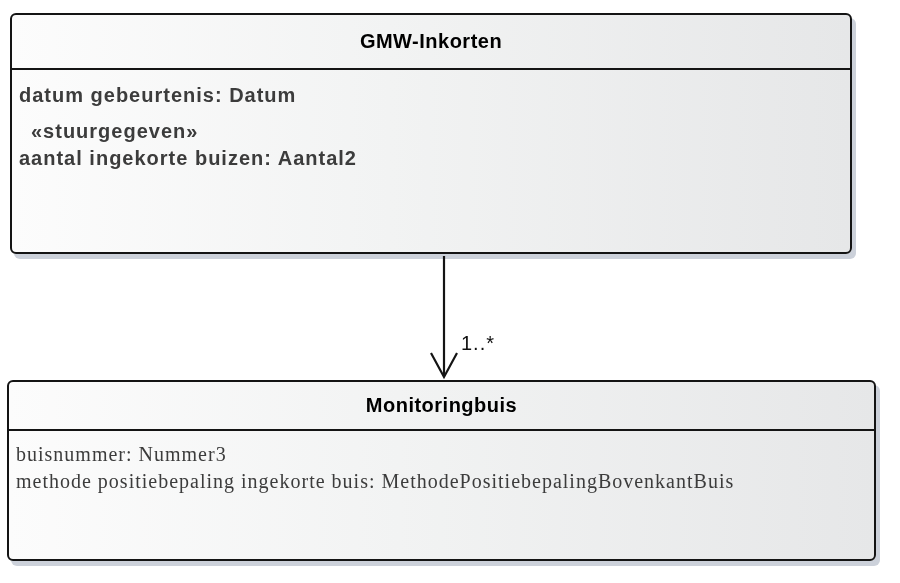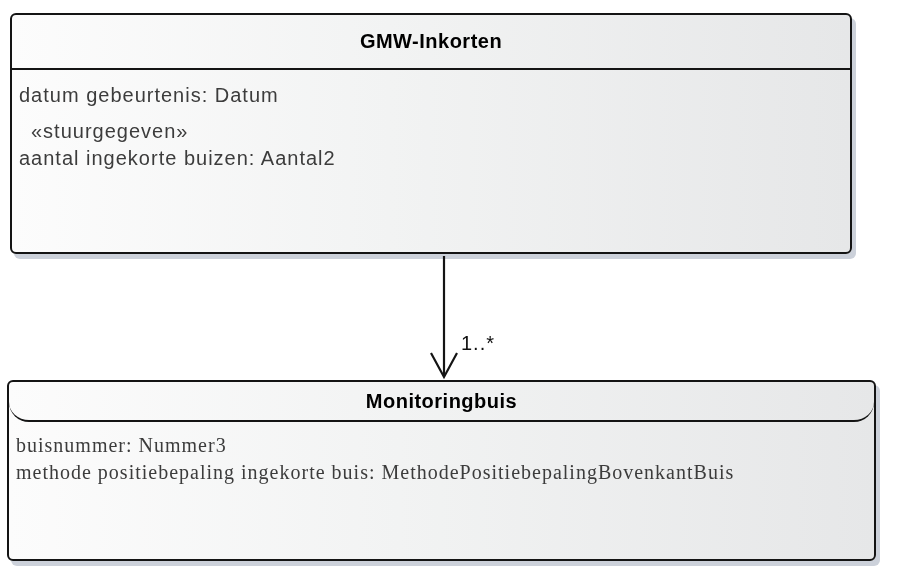--- a/index.html
+++ b/index.html
@@ -31,33 +31,33 @@
     left: 7px; top: 380px;
     width: 869px; height: 181px;
   }
   .class-header {
     display: flex;
     align-items: center;
     justify-content: center;
     border-bottom: 2px solid #141414;
   }
   .gmw .class-header { height: 55px; }
-  .monitoring .class-header { height: 40px; border-radius: 22px; }
+  .monitoring .class-header { height: 49px; }
   .class-title {
     font-size: 20px;
     font-weight: bold;
     letter-spacing: 0.5px;
     color: #000000;
   }
   .class-body {
     color: #3c3c3c;
     font-size: 20px;
     letter-spacing: 1px;
   }
-  .gmw .class-body { padding: 12px 6px 0 7px; }
+  .gmw .class-body { padding: 12px 6px 0 7px; font-weight: bold; }
   .monitoring .class-body { padding: 10px 6px 0 7px; font-family: Liberation Serif, serif; }
   .attr-line {
     line-height: 27px;
     white-space: nowrap;
   }
   .stereo-group { margin-top: 9px; }
   .stereotype-line {
     line-height: 27px;
     padding-left: 12px;
     white-space: nowrap;

